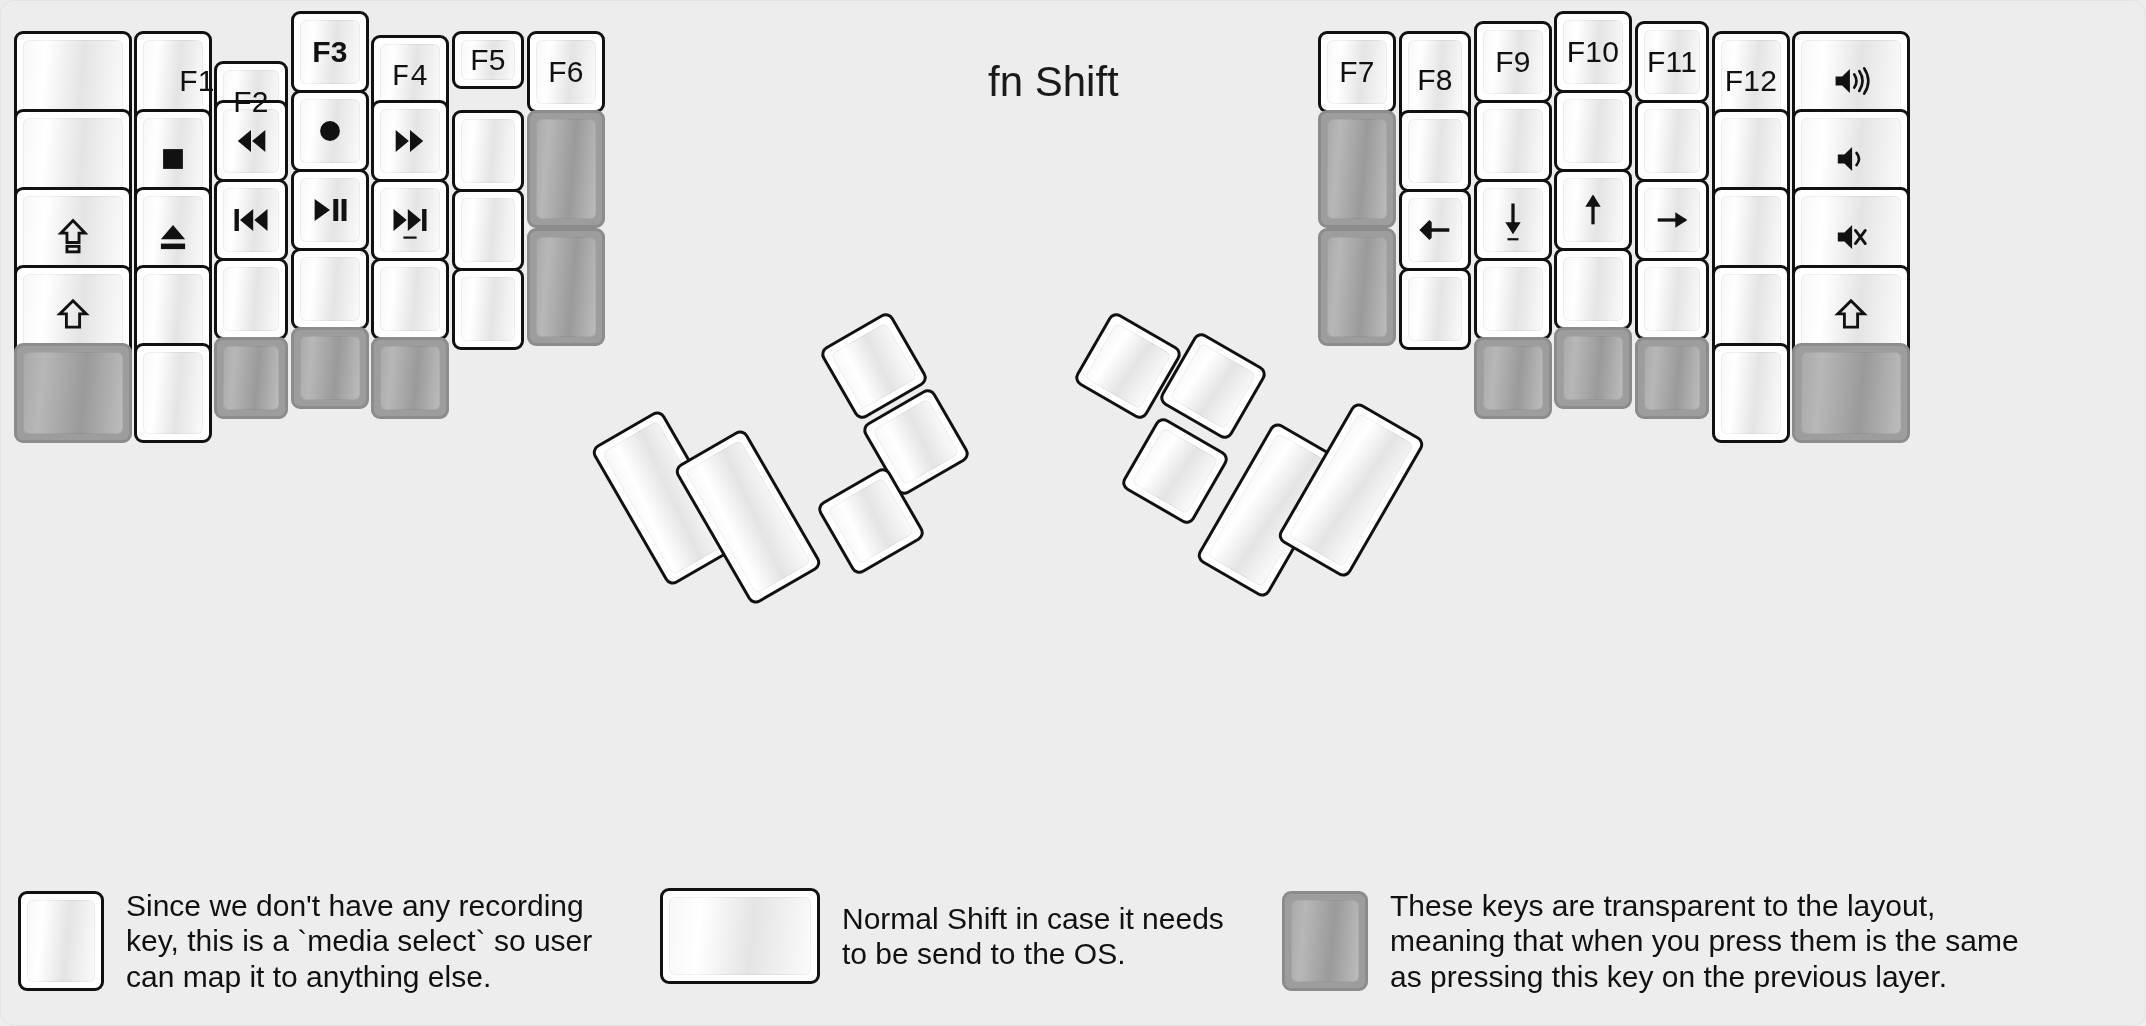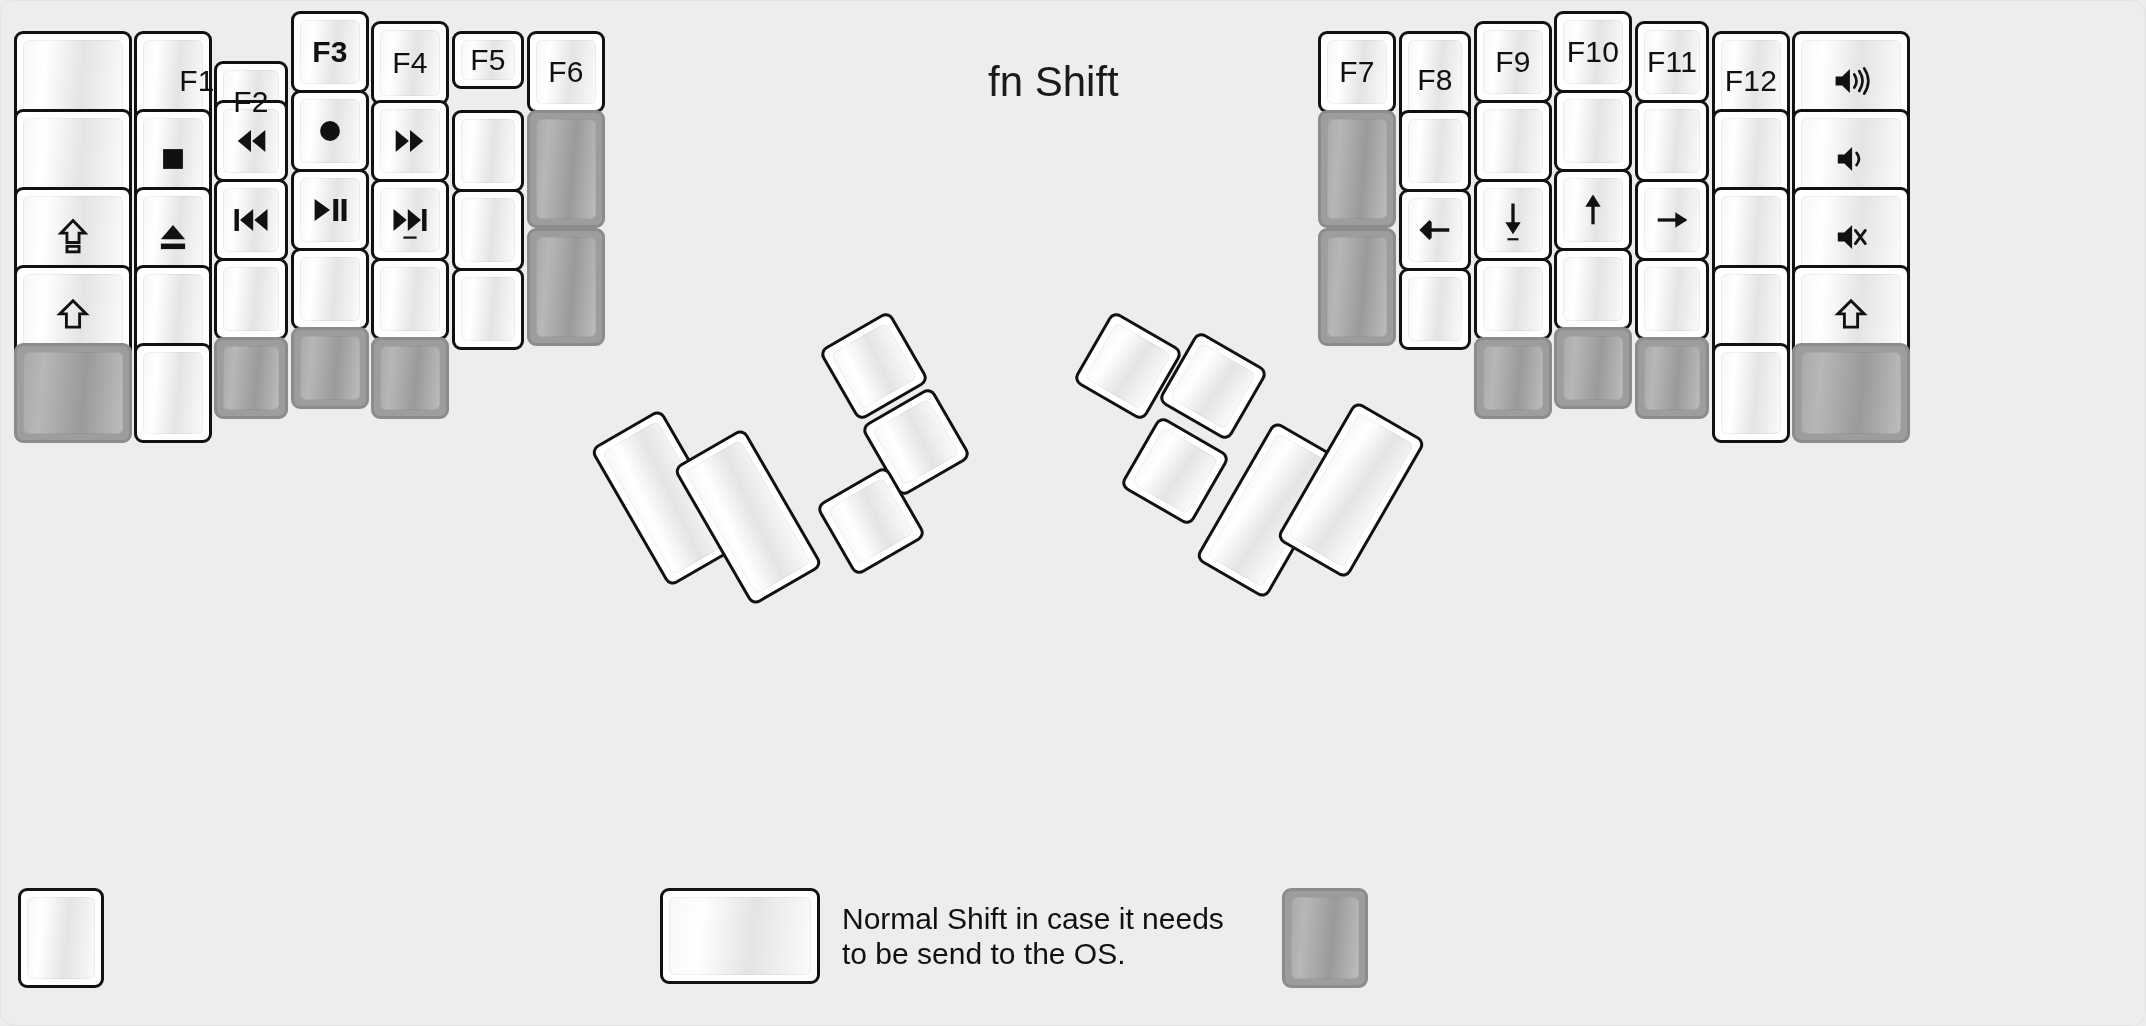--- a/index.html
+++ b/index.html
@@ -222,21 +222,21 @@
             <rect x="30.5" y="10" width="4.5" height="20"></rect>
           </svg>
         </span>
       </div>
       <div class="key" style="left: 291px; top: 248px; width: 78px; height: 82px;">
         <div class="cap"></div>
       </div>
       <div class="key trans" style="left: 291px; top: 327px; width: 78px; height: 82px;">
         <div class="cap"></div>
       </div>
-      <div class="key" style="left: 371px; top: 21px; width: 78px; height: 84px;">
+      <div class="key" style="left: 371px; top: 35px; width: 78px; height: 84px; font-family: Liberation Mono, monospace;">
         <div class="cap"></div>
         <span class="lbl">F4</span>
       </div>
       <div class="key" style="left: 371px; top: 100px; width: 78px; height: 82px;">
         <div class="cap"></div>
         <span class="glyph">
           <svg width="44" height="44" viewBox="0 0 40 40" fill="#111111">
             <polygon points="7,10 7,30 19,20"></polygon>
             <polygon points="20,10 20,30 32,20"></polygon>
           </svg>
@@ -467,32 +467,38 @@
   <div id="legend">
       <div class="legend-item" style="left: 18px; top: 888px;">
         <div class="legend-key" style="width: 86px; height: 100px;">
           <div class="cap"></div>
           <span class="glyph">
             <svg width="44" height="44" viewBox="0 0 40 40" fill="#111111">
               <circle cx="20" cy="20" r="9"></circle>
             </svg>
           </span>
         </div>
+        <div class="legend-text">Since we don't have any recording
+key, this is a `media select` so user
+can map it to anything else.</div>
       </div>
       <div class="legend-item" style="left: 660px; top: 888px;">
         <div class="legend-key" style="width: 160px; height: 96px;">
           <div class="cap"></div>
           <span class="glyph">
             <svg width="44" height="44" viewBox="0 0 40 40" fill="#111111">
               <path d="M20 7 L32 19 L26 19 L26 31 L14 31 L14 19 L8 19 Z" fill="none" stroke="#111111" stroke-width="2.6" stroke-linejoin="miter"></path>
             </svg>
           </span>
         </div>
         <div class="legend-text">Normal Shift in case it needs
 to be send to the OS.</div>
       </div>
       <div class="legend-item" style="left: 1282px; top: 888px;">
         <div class="legend-key trans" style="width: 86px; height: 100px;">
           <div class="cap"></div>
         </div>
+        <div class="legend-text">These keys are transparent to the layout,
+meaning that when you press them is the same
+as pressing this key on the previous layer.</div>
       </div>
     </div>
 </div>
 
 </body></html>

